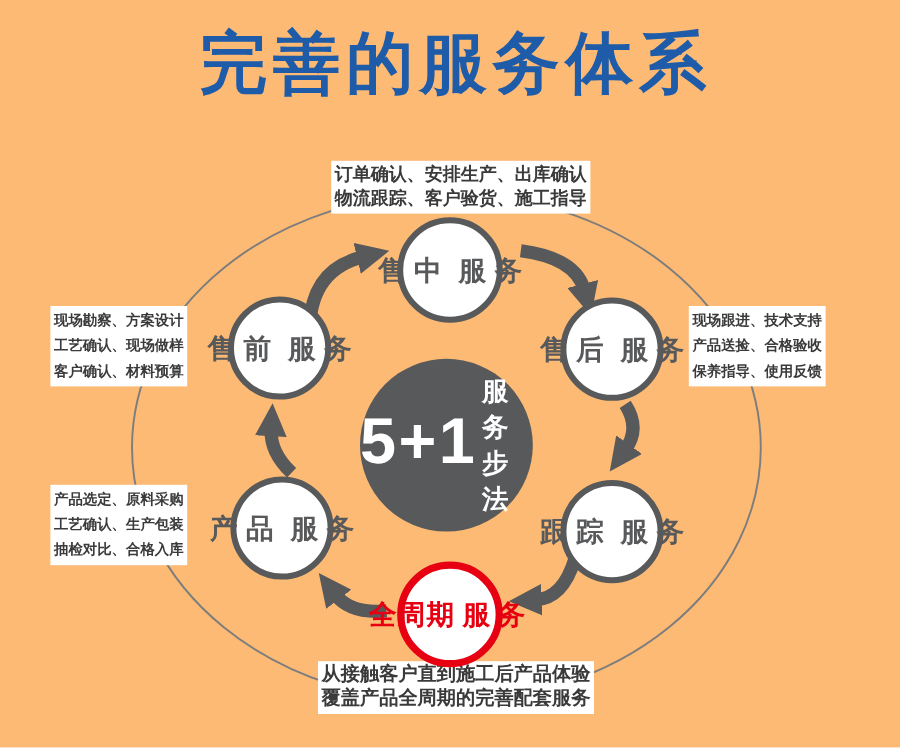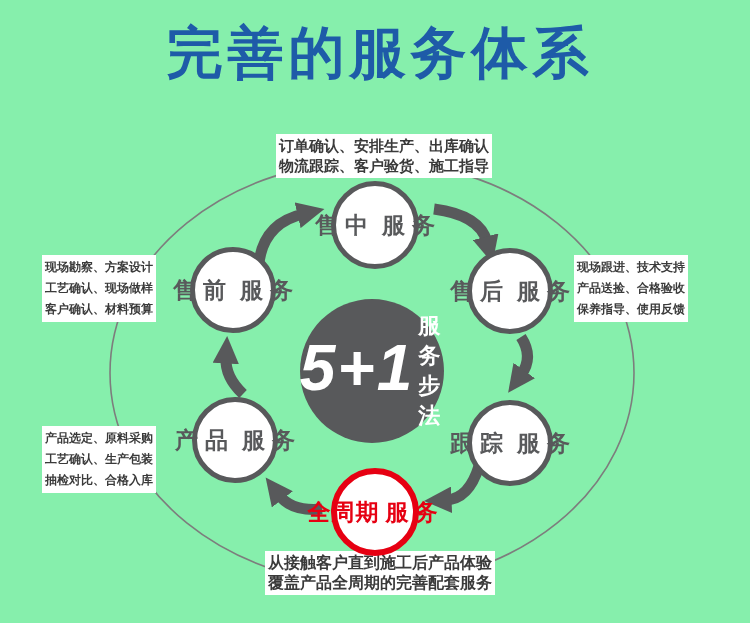--- a/index.html
+++ b/index.html
@@ -1,18 +1,18 @@
 <!DOCTYPE html>
 <html><head>
 <meta charset="utf-8">
 <style>
   html,body { margin:0; padding:0; background:#ffffff; }
   .stage {
     position:relative; width:750px; height:623px; overflow:hidden;
-    background:#86efac;
+    background:#fdba74;
     font-family:"Liberation Sans","DejaVu Sans",sans-serif;
     font-weight:bold;
   }
   .title {
     position:absolute; top:22px; left:0; width:750px; margin:0;
     text-align:center; color:#1e5ba8;
     font-size:56px; line-height:62px; letter-spacing:5px; padding-left:5px;
     font-weight:bold; z-index:4;
   }
   .flow { position:absolute; left:0; top:0; width:750px; height:623px; z-index:1; }
@@ -21,21 +21,21 @@
 
   .note {
     position:absolute; z-index:2; background:#ffffff; color:#3a3a3a;
     padding:2px 3px; white-space:nowrap;
   }
   .note-corner { font-size:12px; line-height:21px; text-align:left; }
   .note-top    { font-size:15px; line-height:20px; text-align:center; top:134px; left:384px; transform:translateX(-50%); }
   .note-bottom { font-size:16px; line-height:20px; text-align:center; top:551px; left:380px; transform:translateX(-50%); }
   .note-ul { left:42px;  top:255px; }
   .note-ur { left:574px; top:255px; }
-  .note-ll { left:42px;  top:426px; }
+  .note-ll { left:42px;  top:404px; }
   .note-lr { left:566px; top:406px; }
 
   .node {
     position:absolute; box-sizing:border-box; z-index:3;
     background:#ffffff; border:5px solid #58595b; border-radius:50%;
     display:flex; flex-direction:row; align-items:center; justify-content:center;
     color:#58595b; font-size:23px; line-height:29px; font-weight:bold;
   }
   .node .ln { letter-spacing:7px; padding-left:7px; white-space:nowrap; }
   .node-mid   { left:331px; top:181px; width:88px; height:88px; }
@@ -44,21 +44,21 @@
   .node-prod  { left:192px; top:397px; width:86px; height:86px; }
   .node-track { left:467px; top:400px; width:86px; height:86px; }
   .node-full  { left:331px; top:468px; width:88px; height:88px;
                 border:6px solid #e60012; color:#e60012; }
   .node-full .ln1 { letter-spacing:1px; padding-left:1px; }
   .node-full .ln2 { letter-spacing:6px; padding-left:6px; }
   .node-center {
     left:300px; top:299px; width:144px; height:144px;
     background:#58595b; border:none; color:#ffffff;
   }
-  .node-center .big   { font-size:64px; line-height:50px; letter-spacing:2px; transform:translateY(-3px);font-style:italic; }
+  .node-center .big   { font-size:54px; line-height:50px; letter-spacing:2px; transform:translateY(-3px); }
   .node-center .small { font-size:22px; line-height:30px; letter-spacing:4px; padding-left:4px; }
 </style>
 </head>
 <body>
 
 <div class="stage">
 
   <h1 class="title">完善的服务体系</h1>
 
   <svg class="flow" viewBox="0 0 750 623" aria-hidden="true">

